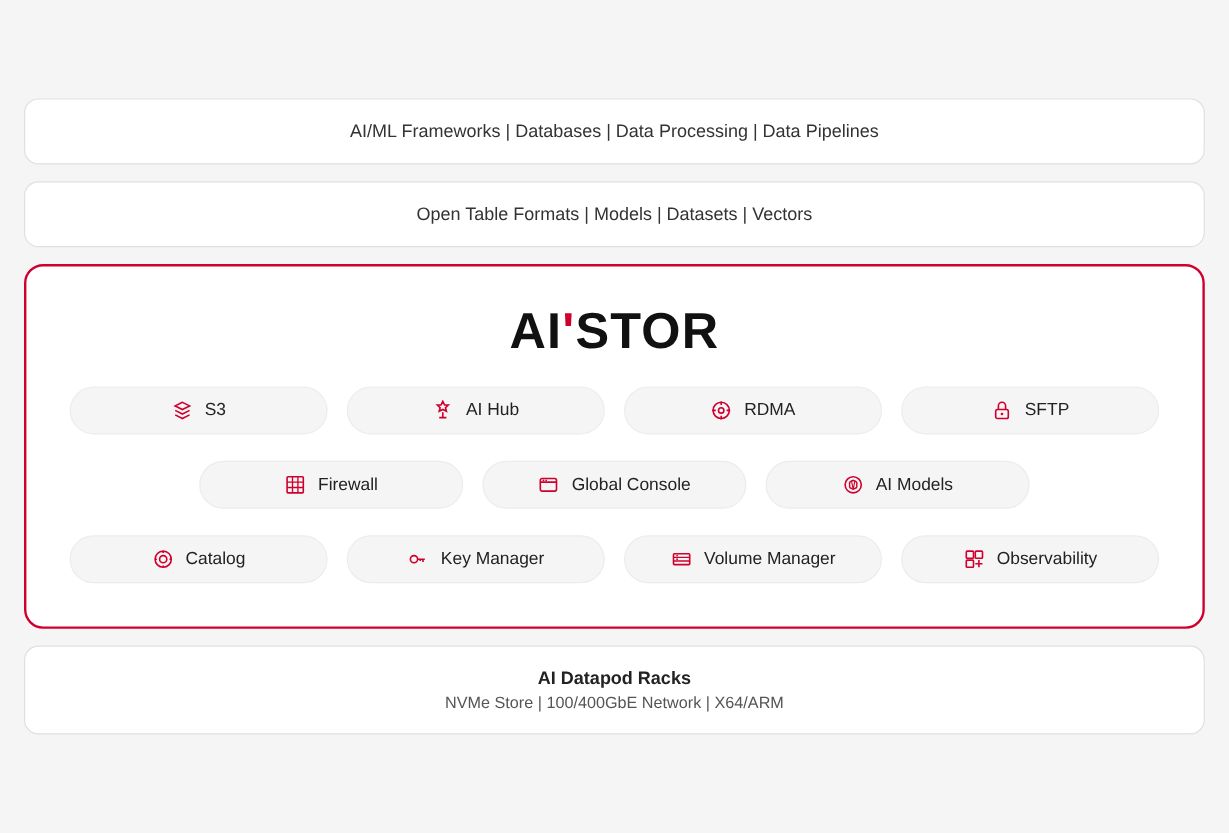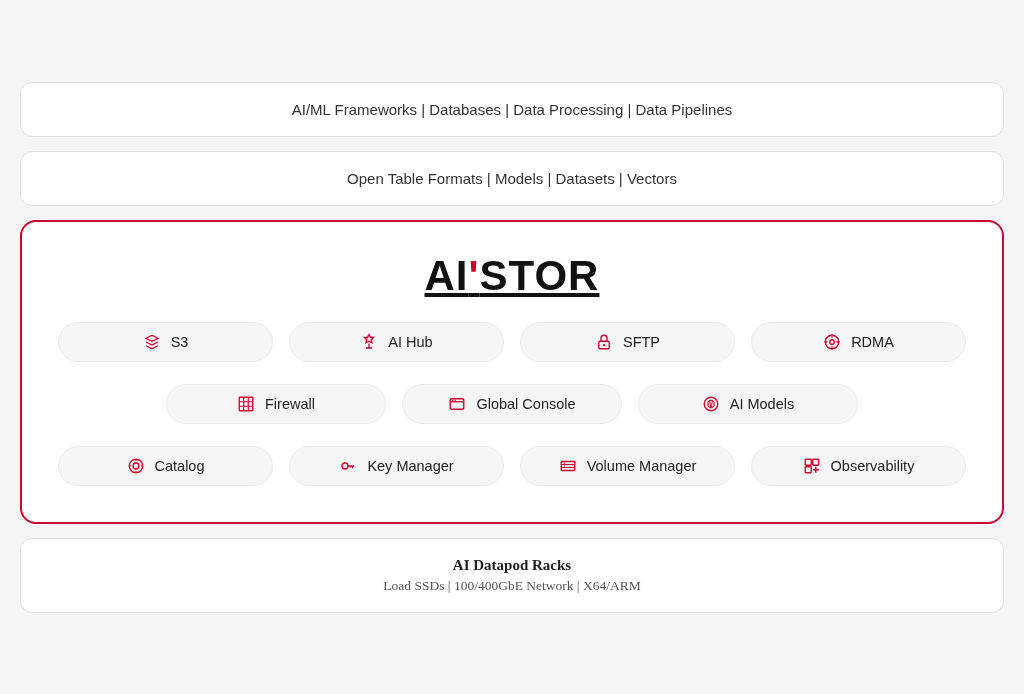--- a/index.html
+++ b/index.html
@@ -37,21 +37,20 @@
       flex-direction: column;
       align-items: center;
       gap: 22px;
     }
     .logo {
       font-size: 42px;
       font-weight: 900;
       letter-spacing: 1px;
       color: #111;
       font-family: 'Arial Black', Arial, sans-serif;
-      text-decoration: underline;
     }
     .logo-accent {
       color: #d0002e;
       font-style: normal;
     }
     .chips-row {
       display: flex;
       gap: 16px;
       justify-content: center;
       width: 100%;
@@ -85,21 +84,20 @@
       font-size: 18px;
       font-weight: 700;
       color: #111;
     }
     .bottom-box {
       background: #fff;
       border: 1.5px solid #e0e0e0;
       border-radius: 12px;
       padding: 18px 24px;
       text-align: center;
-      font-family: Liberation Serif, serif;
     }
     .bottom-box-title {
       font-size: 15px;
       font-weight: 700;
       color: #222;
       margin-bottom: 4px;
     }
     .bottom-box-sub {
       font-size: 13.5px;
       color: #555;
@@ -148,34 +146,34 @@
       <div class="chip">
         <svg class="icon-svg" viewBox="0 0 24 24">
           <path d="M12 2l2 4h4l-3 3 1 4-4-2-4 2 1-4-3-3h4z" stroke="#d0002e" stroke-width="1.8"></path>
           <path d="M12 14v6M8 20h8" stroke="#d0002e" stroke-width="1.8"></path>
         </svg>
         <span>AI Hub</span>
       </div>
 
       <div class="chip">
         <svg class="icon-svg" viewBox="0 0 24 24">
+          <circle cx="12" cy="12" r="9" stroke="#d0002e" stroke-width="1.8"></circle>
+          <path d="M2 12h4M18 12h4M12 2v4M12 18v4" stroke="#d0002e" stroke-width="1.8"></path>
+          <circle cx="12" cy="12" r="3" stroke="#d0002e" stroke-width="1.8"></circle>
+        </svg>
+        <span>RDMA</span>
+      </div>
+
+      <div class="chip">
+        <svg class="icon-svg" viewBox="0 0 24 24">
           <rect x="5" y="11" width="14" height="10" rx="2" stroke="#d0002e" stroke-width="1.8"></rect>
           <path d="M8 11V7a4 4 0 0 1 8 0v4" stroke="#d0002e" stroke-width="1.8"></path>
           <circle cx="12" cy="16" r="1.5" fill="#d0002e" stroke="none"></circle>
         </svg>
         <span>SFTP</span>
-      </div>
-
-      <div class="chip">
-        <svg class="icon-svg" viewBox="0 0 24 24">
-          <circle cx="12" cy="12" r="9" stroke="#d0002e" stroke-width="1.8"></circle>
-          <path d="M2 12h4M18 12h4M12 2v4M12 18v4" stroke="#d0002e" stroke-width="1.8"></path>
-          <circle cx="12" cy="12" r="3" stroke="#d0002e" stroke-width="1.8"></circle>
-        </svg>
-        <span>RDMA</span>
       </div>
     </div>
 
 
     <div class="chips-row">
 
       <div class="chip">
         <svg class="icon-svg" viewBox="0 0 24 24">
           <rect x="3" y="3" width="18" height="18" rx="1" stroke="#d0002e" stroke-width="1.8"></rect>
           <path d="M3 9h18M3 15h18M9 3v18M15 3v18" stroke="#d0002e" stroke-width="1.5"></path>
@@ -241,16 +239,16 @@
           <path d="M13 17h8M17 13v8" stroke="#d0002e" stroke-width="1.8"></path>
         </svg>
         <span>Observability</span>
       </div>
     </div>
 
   </div>
 
   <div class="bottom-box">
     <div class="bottom-box-title">AI Datapod Racks</div>
-    <div class="bottom-box-sub">Load SSDs | 100/400GbE Network | X64/ARM</div>
+    <div class="bottom-box-sub">NVMe Store | 100/400GbE Network | X64/ARM</div>
   </div>
 
 </div>
 
 </body></html>

